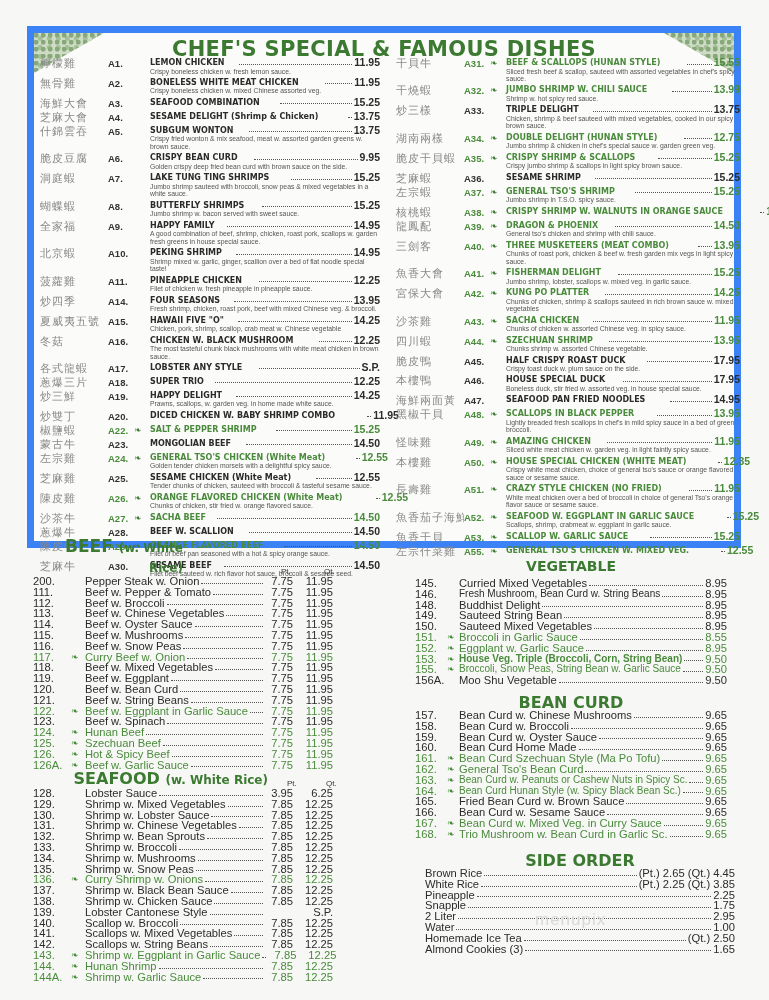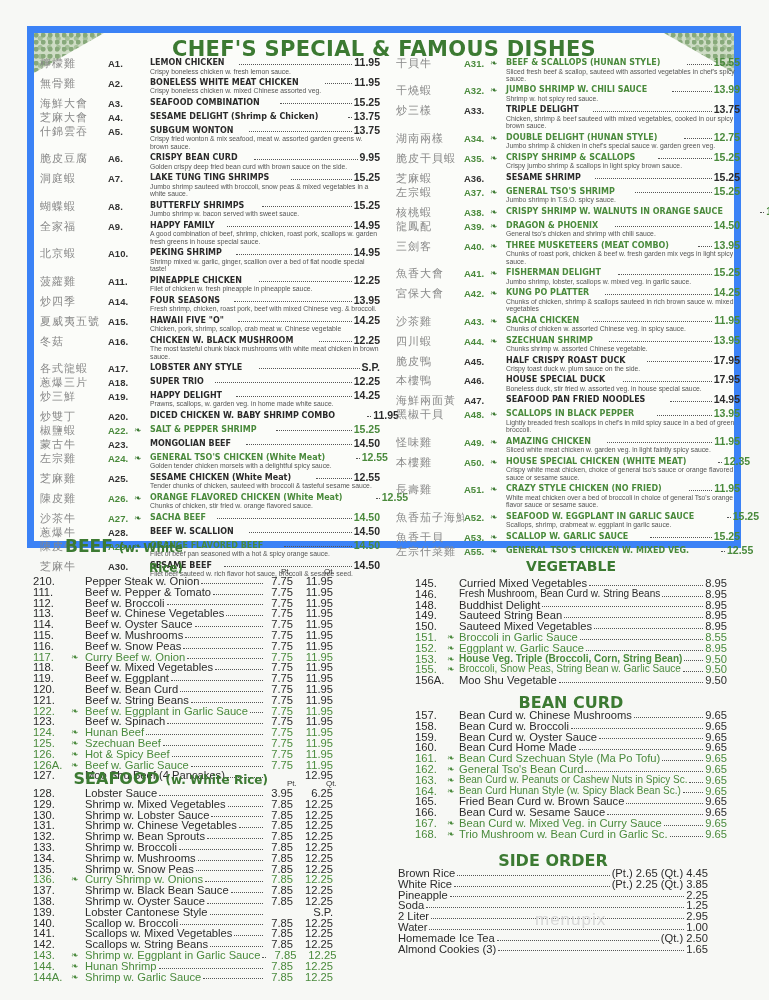--- a/index.html
+++ b/index.html
@@ -700,21 +700,21 @@
 </div>
 
 <div class="sec" style="left:33px; top:556px; width:300px;">
   <div class="hdr" style="height:20px;">
     <div style="width:150px; text-align:right;" class="sec-title"><span>BEEF</span> <small>(w. White Rice)</small></div>
     <span class="ph" style="position:absolute; left:248px;">Pt.</span>
     <span class="ph" style="position:absolute; left:291px;">Qt.</span>
   </div>
   <div id="beef-list">
       <div class="row">
-        <span class="num">210.</span>
+        <span class="num">200.</span>
         <span class="hot"></span>
         <span class="nm">Pepper Steak w. Onion</span>
         <span class="dots"></span>
         <span class="p1" style="width: 28px;">7.75</span>
         <span class="p2" style="width: 40px;">11.95</span>
       </div>
       <div class="row">
         <span class="num">111.</span>
         <span class="hot"></span>
         <span class="nm">Beef w. Pepper &amp; Tomato</span>
@@ -842,28 +842,20 @@
         <span class="p1" style="width: 28px;">7.75</span>
         <span class="p2" style="width: 40px;">11.95</span>
       </div>
       <div class="row green">
         <span class="num">126A.</span>
         <span class="hot">❧</span>
         <span class="nm">Beef w. Garlic Sauce</span>
         <span class="dots"></span>
         <span class="p1" style="width: 28px;">7.75</span>
         <span class="p2" style="width: 40px;">11.95</span>
-      </div>
-      <div class="row">
-        <span class="num">127.</span>
-        <span class="hot"></span>
-        <span class="nm">Moo Shu Beef (4 Pancakes)</span>
-        <span class="dots"></span>
-        <span class="p1" style="width: 28px;"></span>
-        <span class="p2" style="width: 40px;">12.95</span>
       </div>
     </div>
 </div>
 
 <div class="sec" style="left:33px; top:772px; width:300px;">
   <div class="hdr" style="height:16px;">
     <div style="width:235px; text-align:right; font-size:16px;" class="sec-title"><span>SEAFOOD</span> <small>(w. White Rice)</small></div>
     <span class="ph" style="position:absolute; left:254px;">Pt.</span>
     <span class="ph" style="position:absolute; left:293px;">Qt.</span>
   </div>
@@ -944,21 +936,21 @@
         <span class="num">137.</span>
         <span class="hot"></span>
         <span class="nm">Shrimp w. Black Bean Sauce</span>
         <span class="dots"></span>
         <span class="p1" style="width: 28px;">7.85</span>
         <span class="p2" style="width: 40px;">12.25</span>
       </div>
       <div class="row">
         <span class="num">138.</span>
         <span class="hot"></span>
-        <span class="nm">Shrimp w. Oyster Sauce</span>
+        <span class="nm">Shrimp w. Chicken Sauce</span>
         <span class="dots"></span>
         <span class="p1" style="width: 28px;">7.85</span>
         <span class="p2" style="width: 40px;">12.25</span>
       </div>
       <div class="row">
         <span class="num">139.</span>
         <span class="hot"></span>
         <span class="nm">Lobster Cantonese Style</span>
         <span class="dots"></span>
         <span class="p1" style="width: 28px;"></span>
@@ -1174,42 +1166,42 @@
       <div class="row green">
         <span class="num" style="width: 32px;">168.</span>
         <span class="hot" style="width: 12px;">❧</span>
         <span class="nm">Trio Mushroom w. Bean Curd in Garlic Sc.</span>
         <span class="dots"></span>
         <span class="p2">9.65</span>
       </div>
     </div>
 </div>
 
-<div class="sec" style="left:398px; top:851px; width:310px;">
+<div class="sec" style="left:425px; top:851px; width:310px;">
   <div class="sec-title" style="font-size:16px; height:17px;">SIDE ORDER</div>
   <div id="side-list">
       <div class="row">
         <span class="nm">Brown Rice</span>
         <span class="dots"></span>
         <span class="p2">(Pt.) 2.65  (Qt.) 4.45</span>
       </div>
       <div class="row">
         <span class="nm">White Rice</span>
         <span class="dots"></span>
         <span class="p2">(Pt.) 2.25  (Qt.) 3.85</span>
       </div>
       <div class="row">
         <span class="nm">Pineapple</span>
         <span class="dots"></span>
         <span class="p2">2.25</span>
       </div>
       <div class="row">
-        <span class="nm">Soda</span>
-        <span class="dots"></span>
-        <span class="p2">1.25</span>
+        <span class="nm">Snapple</span>
+        <span class="dots"></span>
+        <span class="p2">1.75</span>
       </div>
       <div class="row">
         <span class="nm">2 Liter</span>
         <span class="dots"></span>
         <span class="p2">2.95</span>
       </div>
       <div class="row">
         <span class="nm">Water</span>
         <span class="dots"></span>
         <span class="p2">1.00</span>

